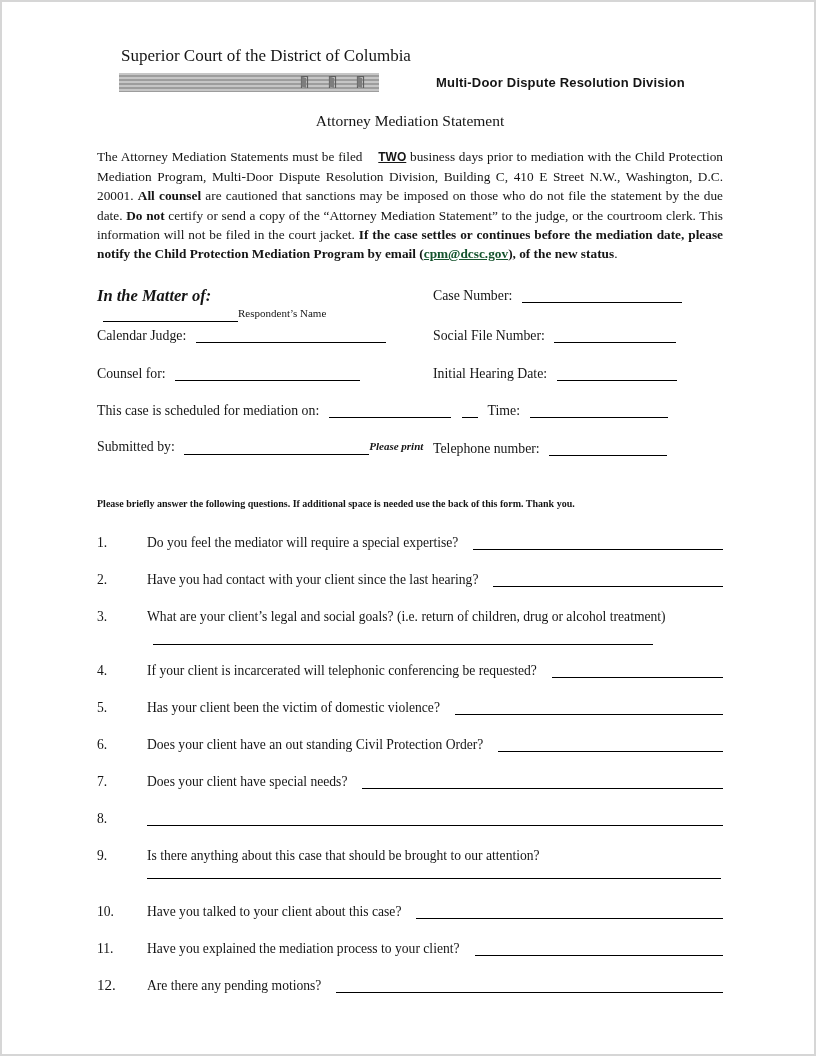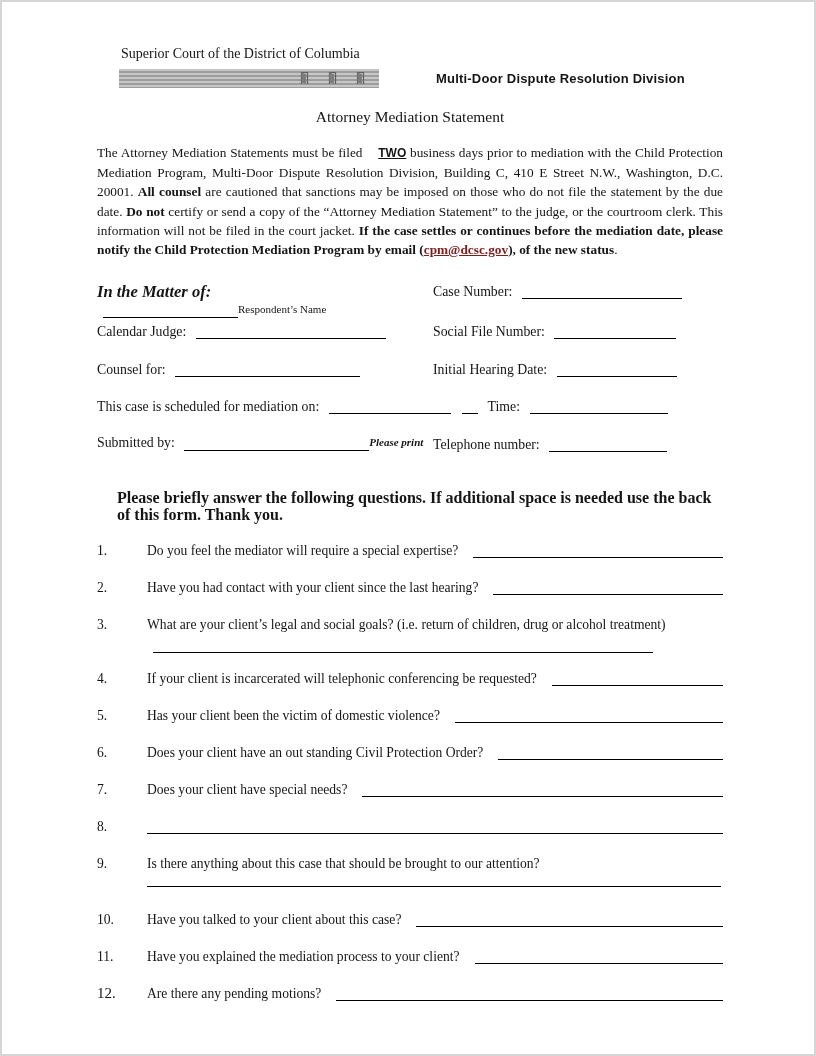--- a/index.html
+++ b/index.html
@@ -4,58 +4,58 @@
 <style>
   html,body { margin:0; padding:0; background:#fff; }
   .page {
     width:816px; height:1056px; box-sizing:border-box;
     border:2px solid #d6d6d6; background:#fff; position:relative; overflow:hidden;
     font-family:"Liberation Serif","DejaVu Serif",serif; color:#151515;
   }
   .content { position:absolute; left:95px; top:0; width:626px; }
 
   
-  .court-name { margin:44px 0 0 24px; font-size:14px; }
+  .court-name { margin:44px 0 0 24px; font-size:17px; }
   .banner-row { margin:6px 0 0 22px; display:flex; align-items:center; height:20px;gap:48px; }
   .banner {
     width:260px; height:19px; box-sizing:border-box;
     background:repeating-linear-gradient(to bottom,#c6c6c6 0 2px,#9d9d9d 2px 4px);
     display:flex; align-items:center; justify-content:flex-end; gap:19px; padding-right:14px;
   }
   .door { display:inline-flex; line-height:0; }
   .division-title {
     font-family:"Liberation Sans","DejaVu Sans",sans-serif; font-weight:bold;
     font-size:13px; margin-left:9px; letter-spacing:.2px; white-space:nowrap;
   }
   .doc-title { margin-top:20px; text-align:center; font-weight:normal; font-size:15.5px; }
 
   
   .intro { margin:17px 0 0 0; font-size:13.3px; line-height:19.2px; text-align:justify; }
   .b { font-weight:bold; }
   .two { font-family:"Liberation Sans","DejaVu Sans",sans-serif; font-weight:bold; font-size:12px; text-decoration:underline;margin-left:12px; }
-  .email-link { color:#7f1d1d; font-weight:bold; text-decoration:underline; cursor:pointer; }
+  .email-link { color:#14532d; font-weight:bold; text-decoration:underline; cursor:pointer; }
 
   
   .form-rows { margin-top:23px; font-size:13.8px; }
   .frow { display:flex; }
   .fleft { width:336px; }
   .fright { flex:1; }
   .blank { display:inline-block; border-bottom:1px solid #000; height:13px; vertical-align:baseline; position:relative; top:3px; }
   .w16{width:16px}.w118{width:118px}.w120{width:120px}.w122{width:122px}
   .w135{width:135px}.w138{width:138px}.w160{width:160px}.w185{width:185px}.w190{width:190px}
   .g6 { margin-left:6px; } .g8 { margin-left:8px; }
   .matter-label { font-weight:bold; font-style:italic; font-size:16.5px; }
   .stack { display:inline-flex; flex-direction:row; vertical-align:top; margin-left:6px; }
   .stack .blank-line { border-bottom:1px solid #000; height:15px; }
   .caption { font-size:11px; text-align:center; margin-top:1px; }
   .caption.ital { font-weight:bold; font-style:italic; }
   .mb4{margin-bottom:4px}.mb19{margin-bottom:19px}.mb20{margin-bottom:20px}
 
   
-  .instructions { margin-top:36px; font-weight:bold; font-size:16px; line-height:17px;margin-left:20px; }
+  .instructions { margin-top:36px; font-weight:bold; font-size:10px; line-height:22px; }
   .questions { margin-top:17px; font-size:13.6px; }
   .qrow { display:flex; margin-bottom:16px; line-height:21px; }
   .qrow.q3 { margin-bottom:12px; }
   .qrow.q9 { margin-bottom:22px; }
   .q-num { flex:0 0 50px; width:50px; }
   .q-num.small { font-size:15px; }
   .q-body { flex:1; display:flex; min-width:0;gap:7px; }
   .q-body.block { display:block; }
   .q-text { white-space:nowrap; padding-right:8px; }
   .q-blank { flex:1; align-self:flex-start; height:17px; border-bottom:1px solid #000; }

